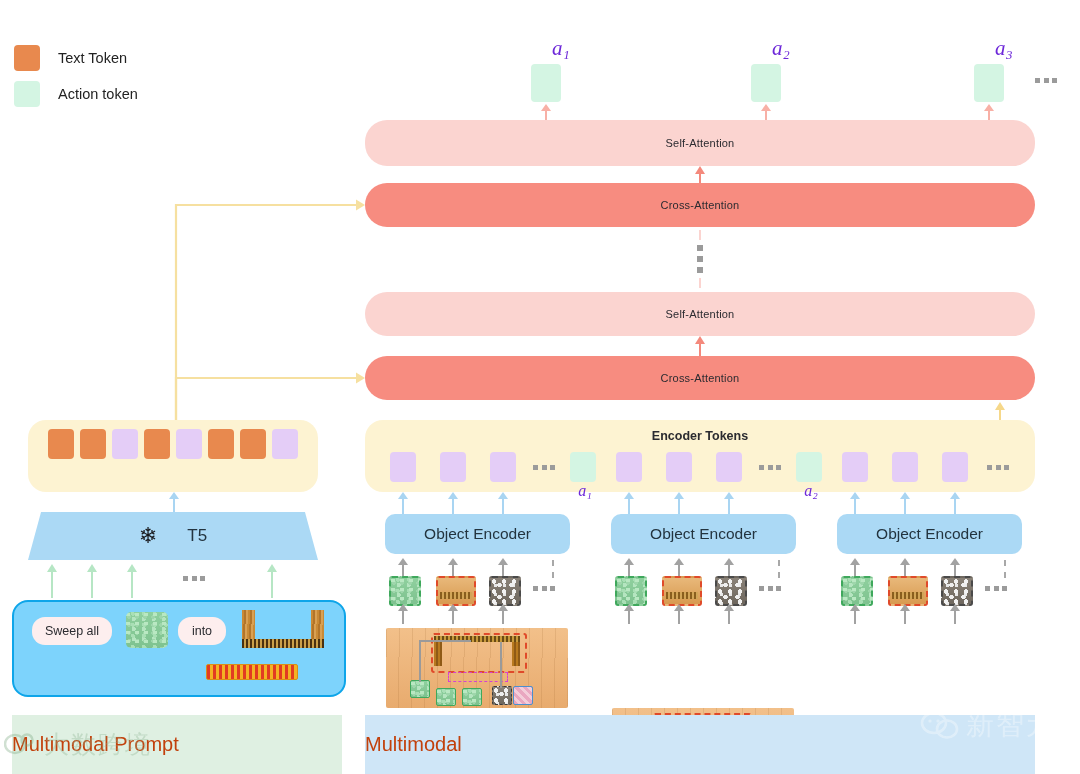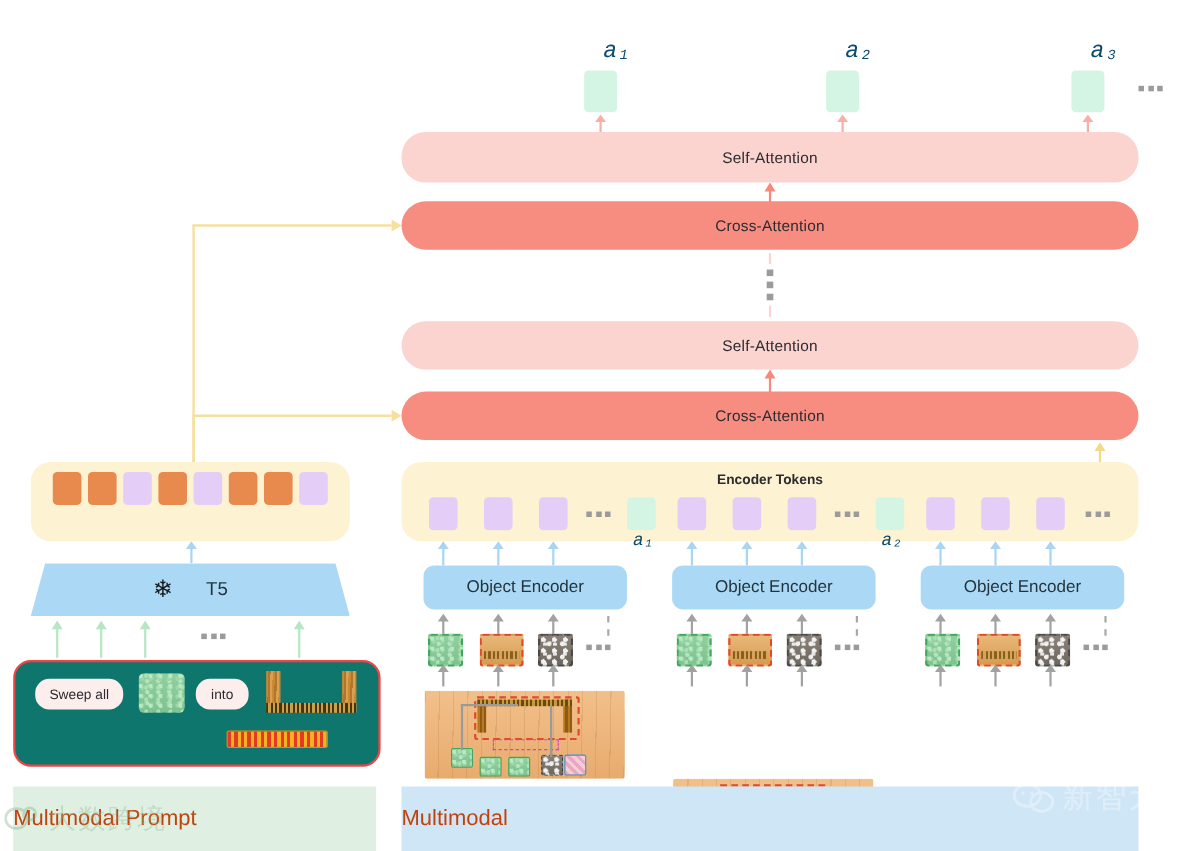--- a/index.html
+++ b/index.html
@@ -13,26 +13,26 @@
 
   
   #legend{left:14px;top:40px;width:240px;}
   .legend-row{display:flex;align-items:center;height:36px;}
   .legend-chip{width:26px;height:26px;border-radius:4px;flex:none;}
   .legend-label{margin-left:18px;font-size:14.5px;color:#222;white-space:nowrap;}
 
   
   .attn{
     border-radius:22px;display:flex;align-items:center;justify-content:center;
-    font-size:14px;color:#2b2b30;letter-spacing:.2px;
+    font-size:11px;color:#2b2b30;letter-spacing:.2px;
   }
 
   
   .act-tok{width:30px;height:38px;border-radius:4px;background:#d4f5e3;}
-  .act-lab{font-family:Liberation Mono, monospace;font-style:italic;font-size:21px;color:#0c4a6e;}
+  .act-lab{font-family:Liberation Serif, serif;font-style:italic;font-size:21px;color:#6d28d9;}
 
   
   .v-arrow{position:absolute;width:0;}
   .v-arrow .shaft{position:absolute;left:50%;transform:translateX(-50%);width:2px;}
   .v-arrow .head{position:absolute;left:50%;transform:translateX(-50%);width:0;height:0;
      border-left:5px solid transparent;border-right:5px solid transparent;}
 
   
   .tokbox{background:#fdf3d2;border-radius:18px;}
   .tokbox-title{font-size:12.5px;font-weight:bold;color:#2b2b30;text-align:center;}
@@ -56,21 +56,21 @@
   
   .enc{
     height:40px;background:#abd9f5;border-radius:10px;
     display:flex;align-items:center;justify-content:center;
     font-size:15.5px;color:#23343f;
   }
 
   
   #mmbox{
     left:12px;top:600px;width:330px;height:93px;
-    border:2px solid #ef4444;border-radius:16px;background:#0f766e;
+    border:2px solid #0ea5e9;border-radius:16px;background:#7dd3fc;
   }
   .chip{
     background:#fdeeee;border-radius:13px;display:flex;align-items:center;justify-content:center;
     font-size:12.5px;color:#2b2b30;white-space:nowrap;
   }
 
   
   .obj-green{
     background:
       radial-gradient(circle at 22% 28%,#b9e8c2 0 2px,transparent 2px),
@@ -117,20 +117,28 @@
   .bottombar{height:59px;display:flex;align-items:center;justify-content:flex-start;font-size:20px;color:#c2410c;}
 
   
   .wm{opacity:.35;pointer-events:none;}
   .wm-cn{font-family:"DejaVu Sans",sans-serif;}
 </style>
 </head>
 <body>
 
 <div class="abs" id="legend">
+  <div class="legend-row">
+    <span class="legend-chip" style="background:#e8894e"></span>
+    <span class="legend-label">Text Token</span>
+  </div>
+  <div class="legend-row">
+    <span class="legend-chip" style="background:#d4f5e3"></span>
+    <span class="legend-label">Action token</span>
+  </div>
 </div>
 
 <div class="abs" style="left:531px;top:36px;width:60px;text-align:center;">
   <div class="act-lab">a₁</div>
 </div>
 <div class="abs act-tok" style="left:531px;top:64px;"></div>
 
 <div class="abs" style="left:751px;top:36px;width:60px;text-align:center;">
   <div class="act-lab">a₂</div>
 </div>

